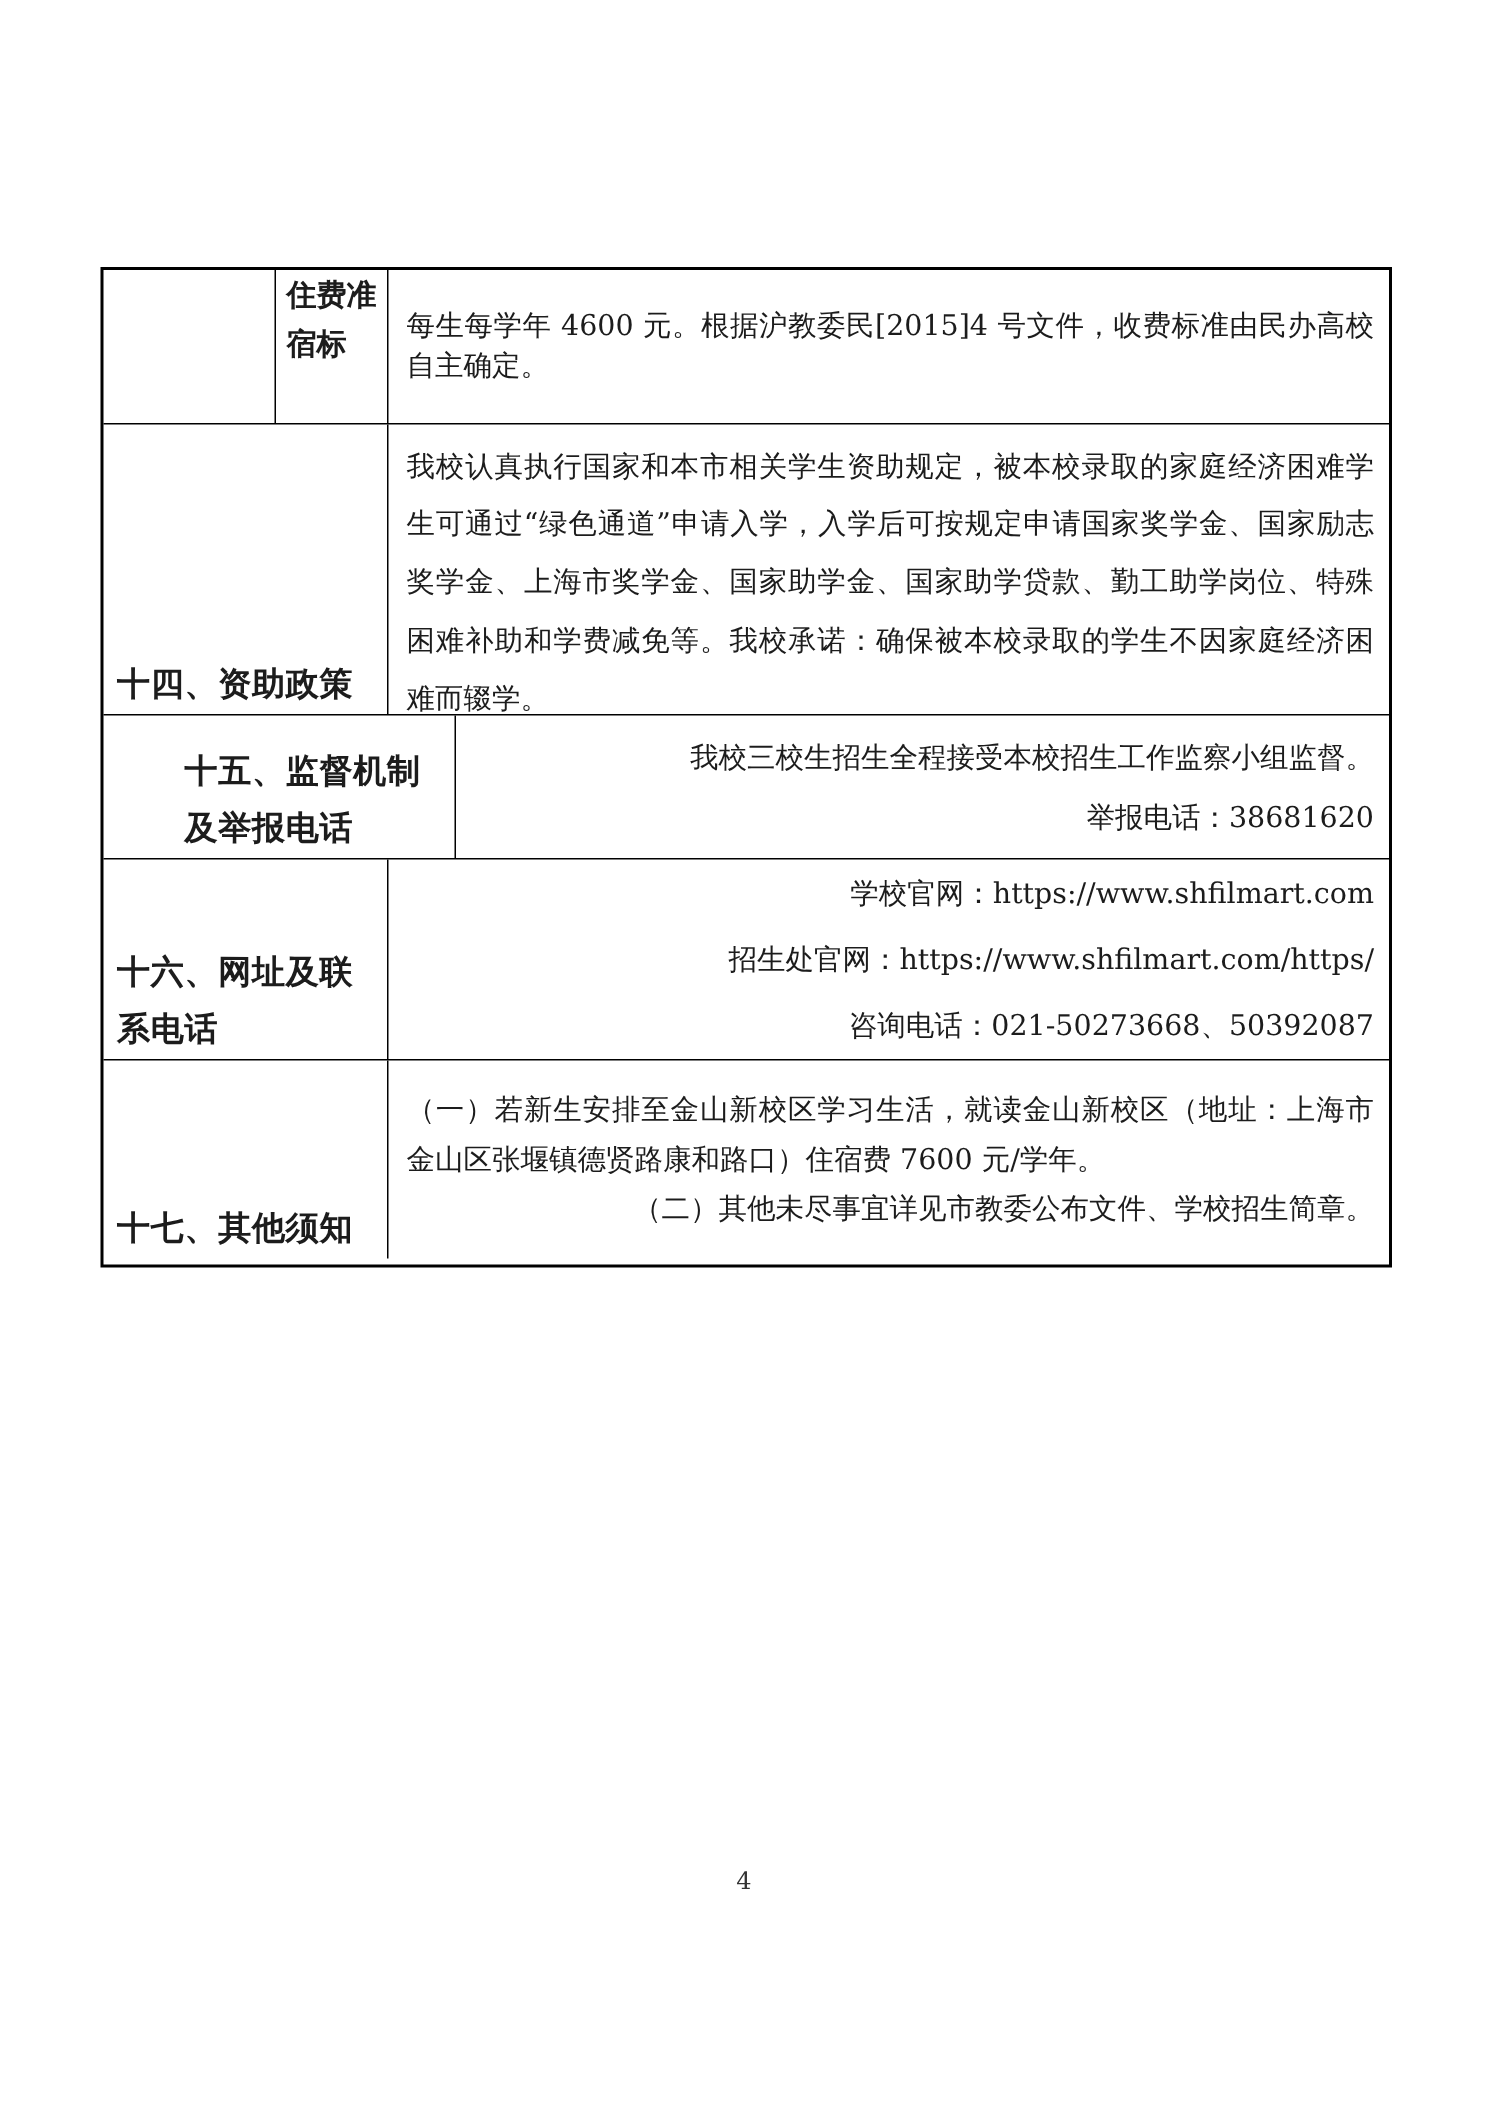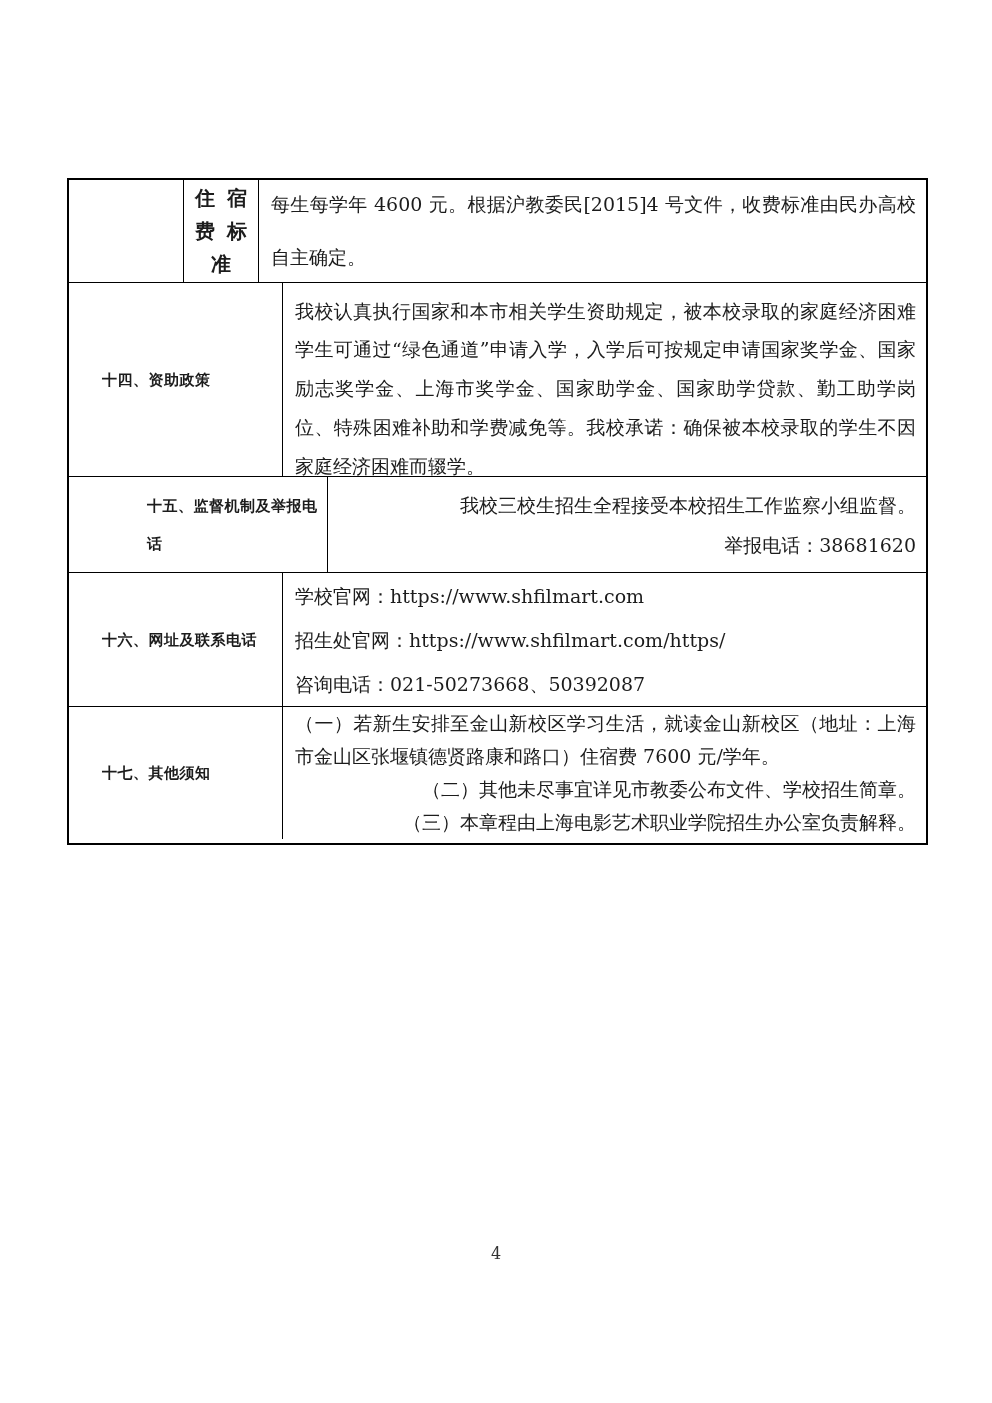--- a/index.html
+++ b/index.html
@@ -37,39 +37,38 @@
   .r-15 { height: 96px; padding-left: 45px; }
   .r-16 { height: 134px; }
   .r-17 { height: 133px; }
 
   
   .cell-head {
     width: 189px;
     flex: 0 0 189px;
     display: flex;
     flex-direction: column;
-    justify-content: center;
+    justify-content: flex-end;
     padding: 0 8px 0 9px;
     font-family: "DejaVu Sans", "Liberation Sans", sans-serif;
     font-weight: bold;
-    font-size: 15px;
+    font-size: 22px;
     line-height: 38px;
     letter-spacing: 0.5px;
-    margin-left: 24px;
   }
   .cell-empty {
     width: 114px;
     flex: 0 0 114px;
   }
   .cell-sublabel {
     width: 75px;
     flex: 0 0 75px;
     border-left: 1px solid #000;
     display: flex;
-    flex-direction: column;
+    flex-direction: row;
     justify-content: center;
     padding: 0 11px;
     font-family: "DejaVu Sans", "Liberation Sans", sans-serif;
     font-weight: bold;
     font-size: 20px;
     line-height: 33px;
   }
   .vlabel-line { text-align: justify; text-align-last: justify; }
   .vlabel-line.center { text-align: justify; text-align-last: center; }
 
@@ -78,24 +77,24 @@
     flex: 1 1 auto;
     min-width: 0;
     border-left: 1px solid #000;
     display: flex;
     flex-direction: column;
     justify-content: center;
     padding: 0 10px 0 12px;
     font-size: 19px;
   }
   .para { text-align: justify; }
-  .r-lodging .cell-body .para { line-height: 53px; }
+  .r-lodging .cell-body .para { line-height: 27px; }
   .r-14 .cell-body .para { line-height: 38.8px; margin-top: 18px; }
   .r-15 .cell-body .para { line-height: 40px; text-align: right; }
-  .r-16 .cell-body .para { line-height: 44px; text-align: left; }
+  .r-16 .cell-body .para { line-height: 44px; text-align: right; }
   .r-17 .cell-body .para { line-height: 33px; }
   .r-17 .cell-body .para.single { text-align: right; }
 
   .page-number {
     position: absolute;
     top: 1244px;
     left: 0;
     width: 100%;
     text-align: center;
     font-size: 16px;
@@ -151,21 +150,20 @@
       </div>
     </div>
 
     <div class="t-row r-17">
       <div class="cell-head">
         <div>十七、其他须知</div>
       </div>
       <div class="cell-body">
         <div class="para">（一）若新生安排至金山新校区学习生活，就读金山新校区（地址：上海市金山区张堰镇德贤路康和路口）住宿费 7600 元/学年。</div>
         <div class="para single">（二）其他未尽事宜详见市教委公布文件、学校招生简章。</div>
-        <div class="para single">（三）本章程由上海电影艺术职业学院招生办公室负责解释。</div>
       </div>
     </div>
 
   </div>
 
   <div class="page-number">4</div>
 
 </div>
 
 </body></html>

